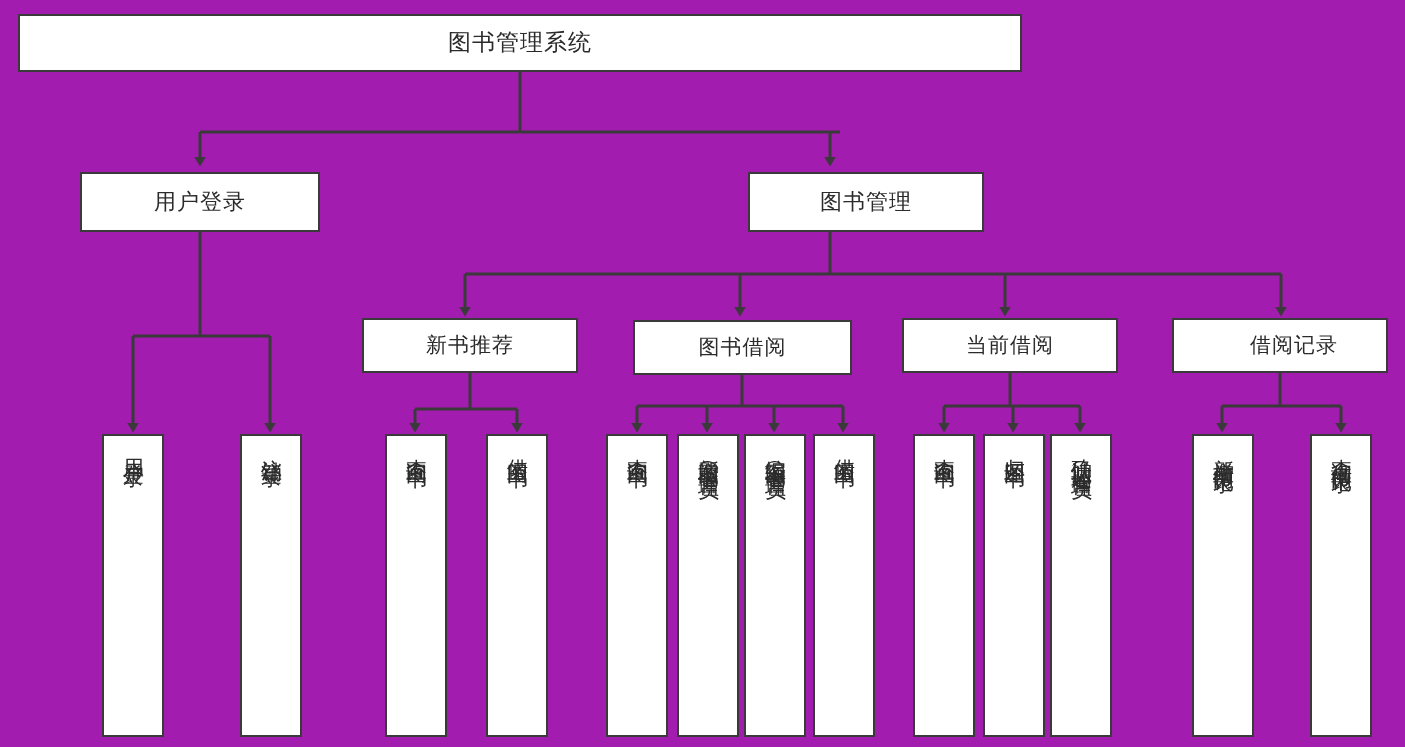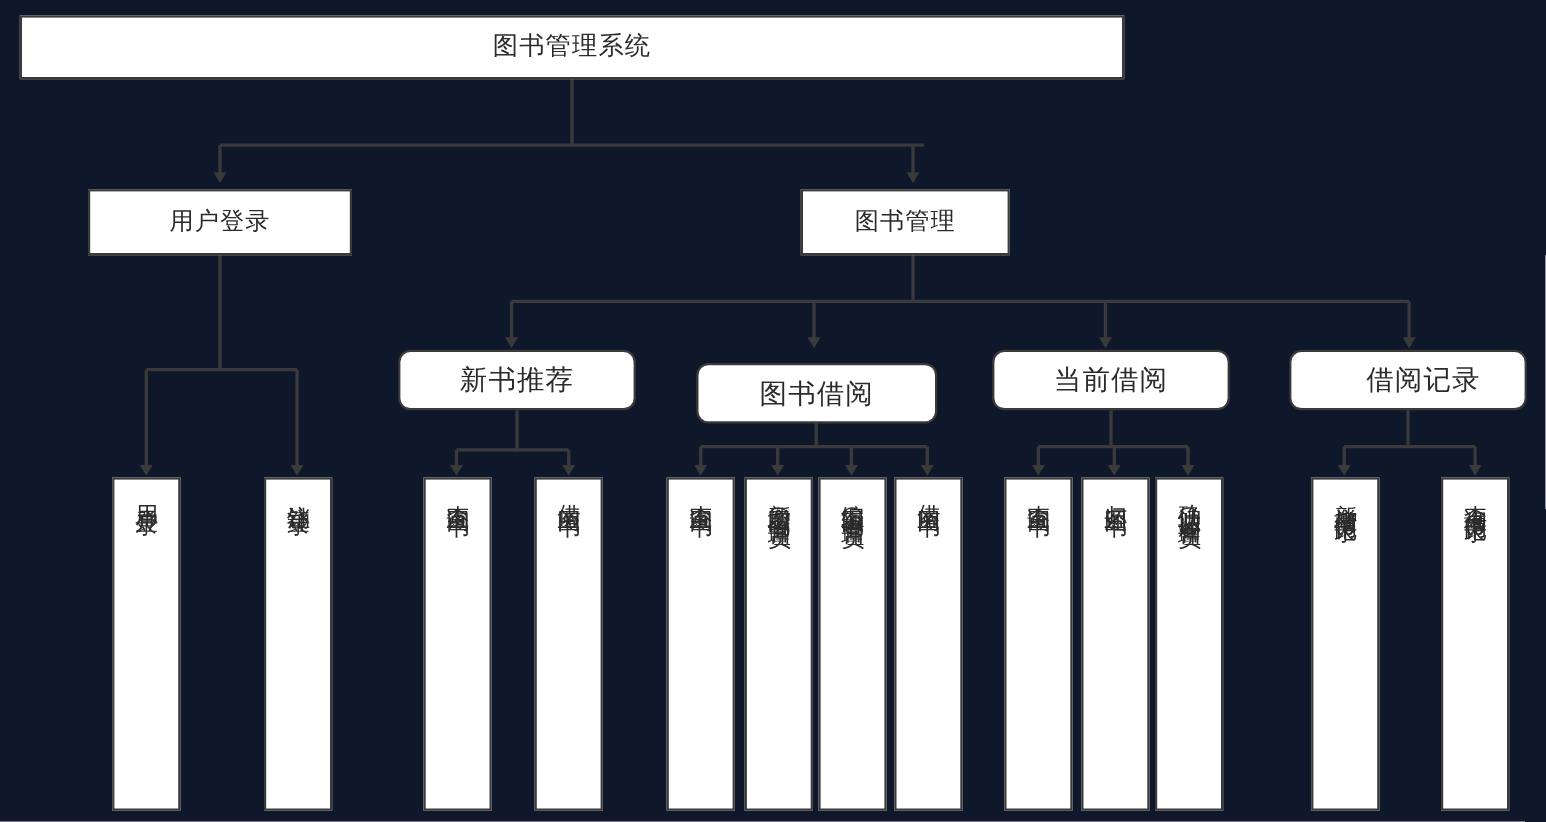--- a/index.html
+++ b/index.html
@@ -8,21 +8,21 @@
     padding: 0;
     background: #ffffff;
   }
   body {
     font-family: "DejaVu Sans", "Liberation Sans", sans-serif;
   }
   #diagram-root {
     position: relative;
     width: 1405px;
     height: 747px;
-    background: #0f172a;
+    background: #a21caf;
     overflow: hidden;
   }
   #edges-layer {
     position: absolute;
     left: 0;
     top: 0;
     width: 1405px;
     height: 747px;
     pointer-events: none;
   }
@@ -38,22 +38,21 @@
     line-height: 1.18;
   }
   .node.root {
     border-width: 2px;
     font-size: 23px;
   }
   .node.level2 {
     font-size: 22px;
   }
   .node.level3 {
-    font-size: 25px;
-    border-radius: 11px;
+    font-size: 21px;
   }
   .node.leaf {
     font-size: 21px;
     align-items: flex-start;
     justify-content: center;
     padding-top: 6px;
   }
   .vtext {
     writing-mode: vertical-rl;
     text-orientation: upright;
@@ -134,29 +133,29 @@
   </svg>
 
   <div class="node root" style="left:18px; top:14px; width:1004px; height:58px;">
     <span class="htext">图书管理系统</span>
   </div>
 
   <div class="node level2" style="left:80px; top:172px; width:240px; height:60px;">
     <span class="htext">用户登录</span>
   </div>
 
-  <div class="node level2" style="left:728px; top:172px; width:190px; height:60px;">
+  <div class="node level2" style="left:748px; top:172px; width:236px; height:60px;">
     <span class="htext">图书管理</span>
   </div>
 
   <div class="node level3" style="left:362px; top:318px; width:216px; height:55px;">
     <span class="htext">新书推荐</span>
   </div>
 
-  <div class="node level3" style="left:633px; top:330px; width:219px; height:55px;">
+  <div class="node level3" style="left:633px; top:320px; width:219px; height:55px;">
     <span class="htext">图书借阅</span>
   </div>
 
   <div class="node level3" style="left:902px; top:318px; width:216px; height:55px;">
     <span class="htext">当前借阅</span>
   </div>
 
   <div class="node level3" style="left:1172px; top:318px; width:216px; height:55px;padding-left:28px;">
     <span class="htext">借阅记录</span>
   </div>

